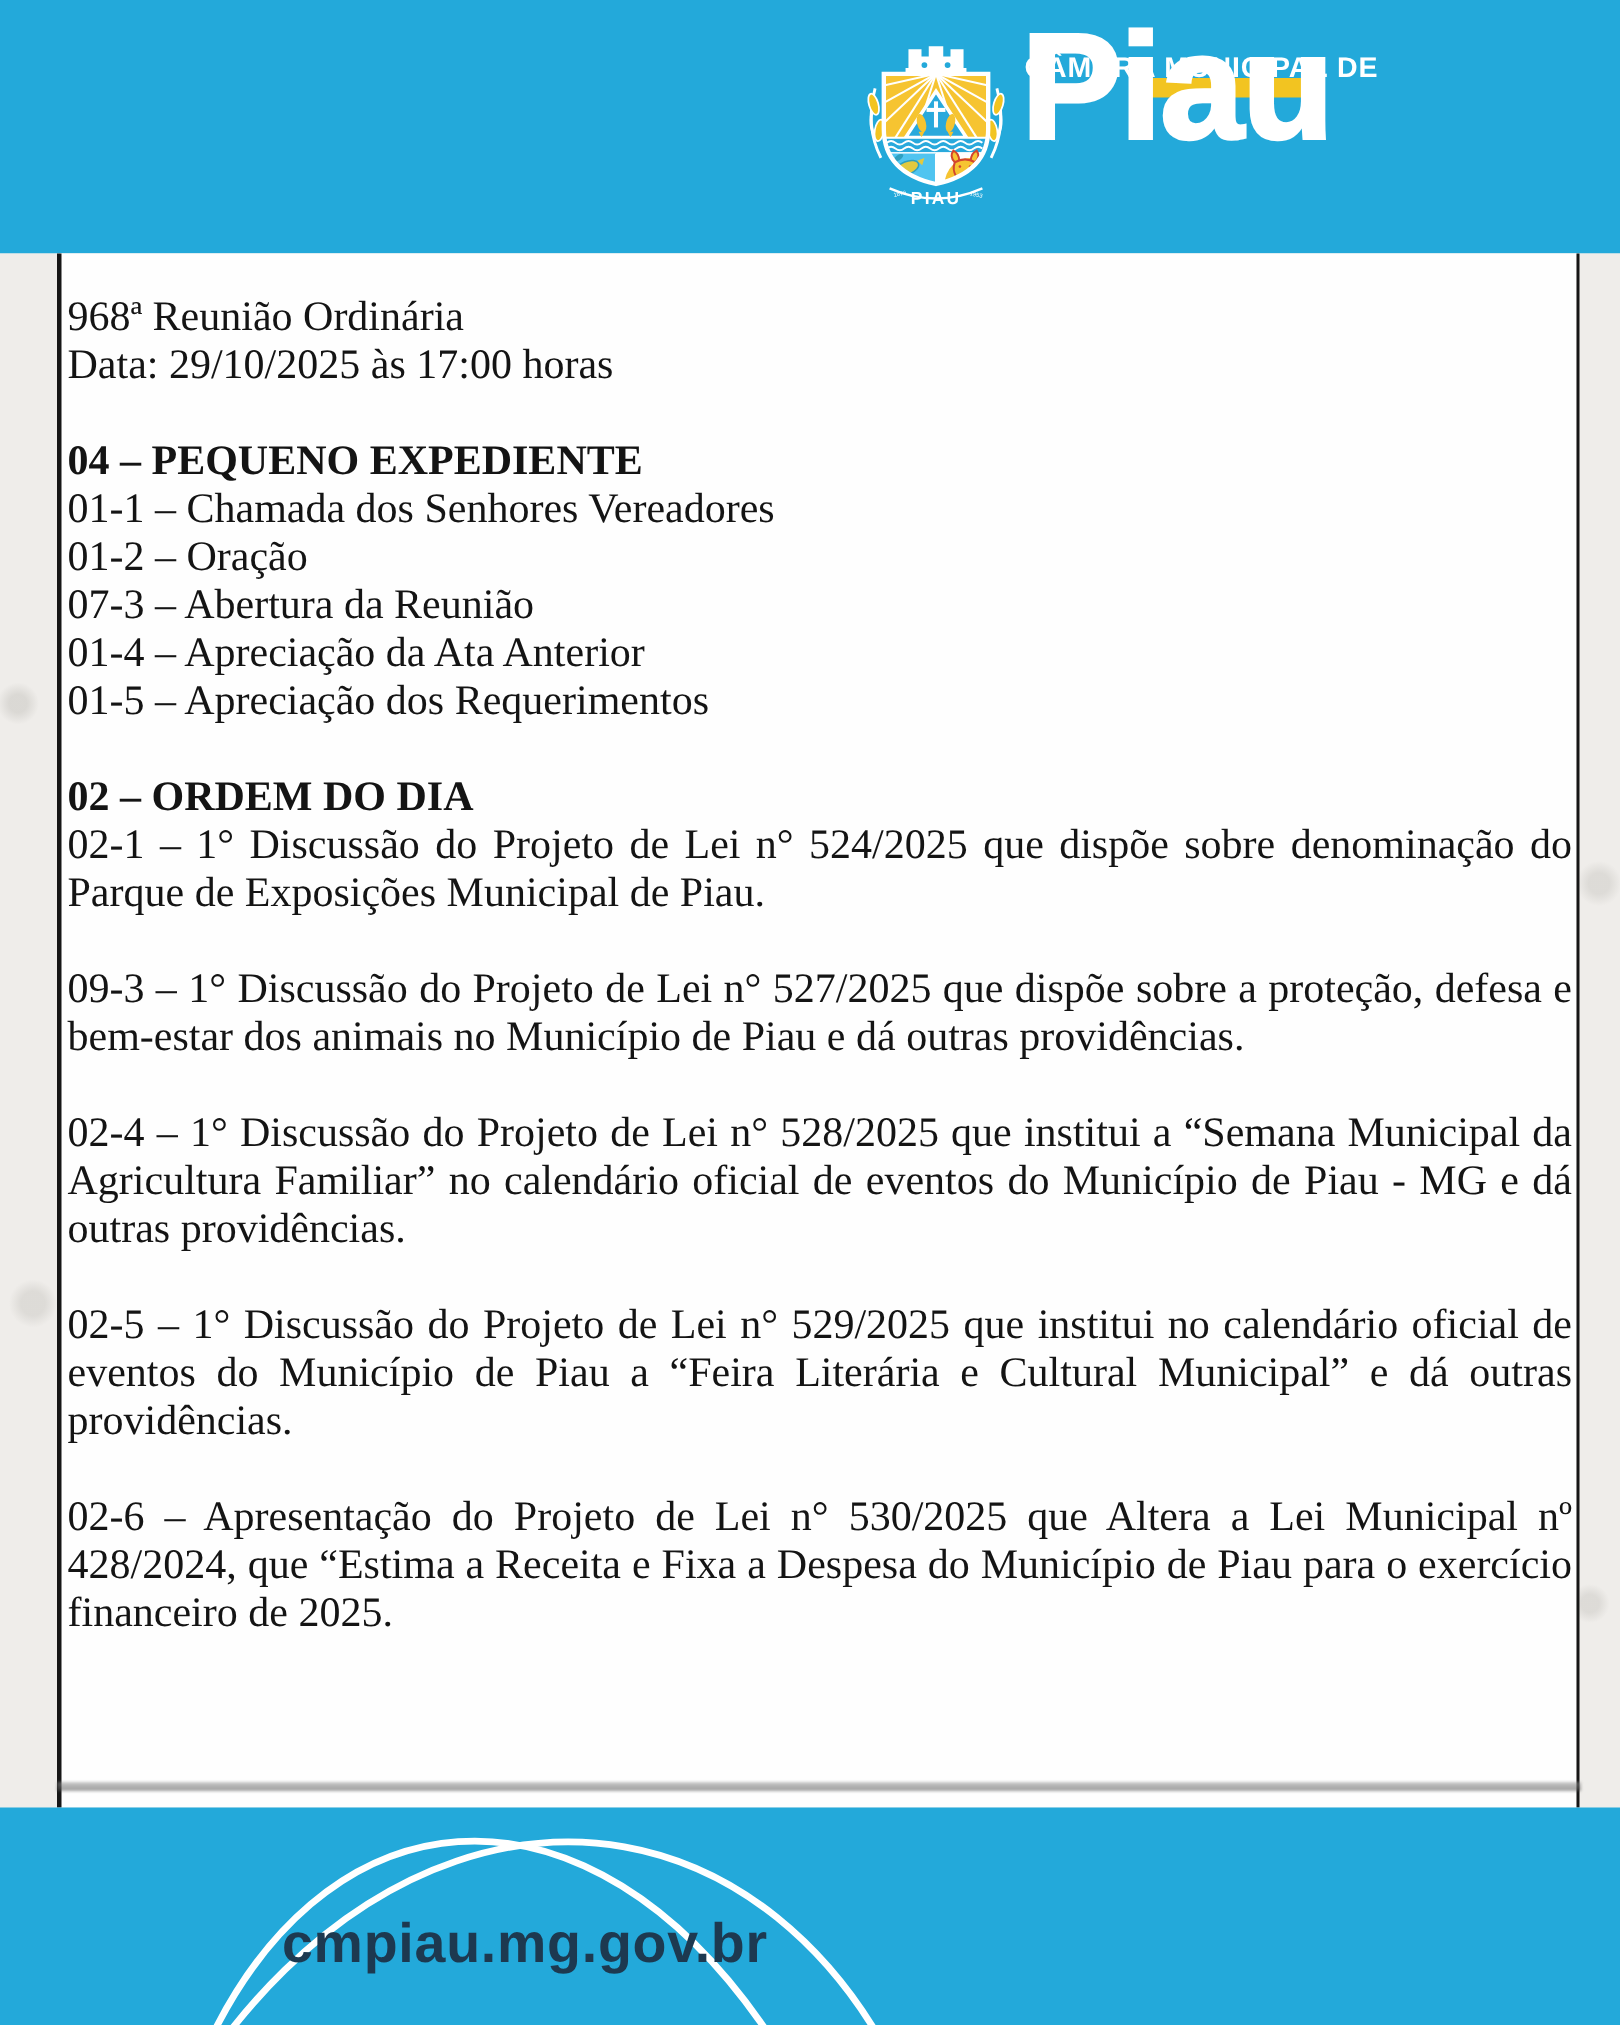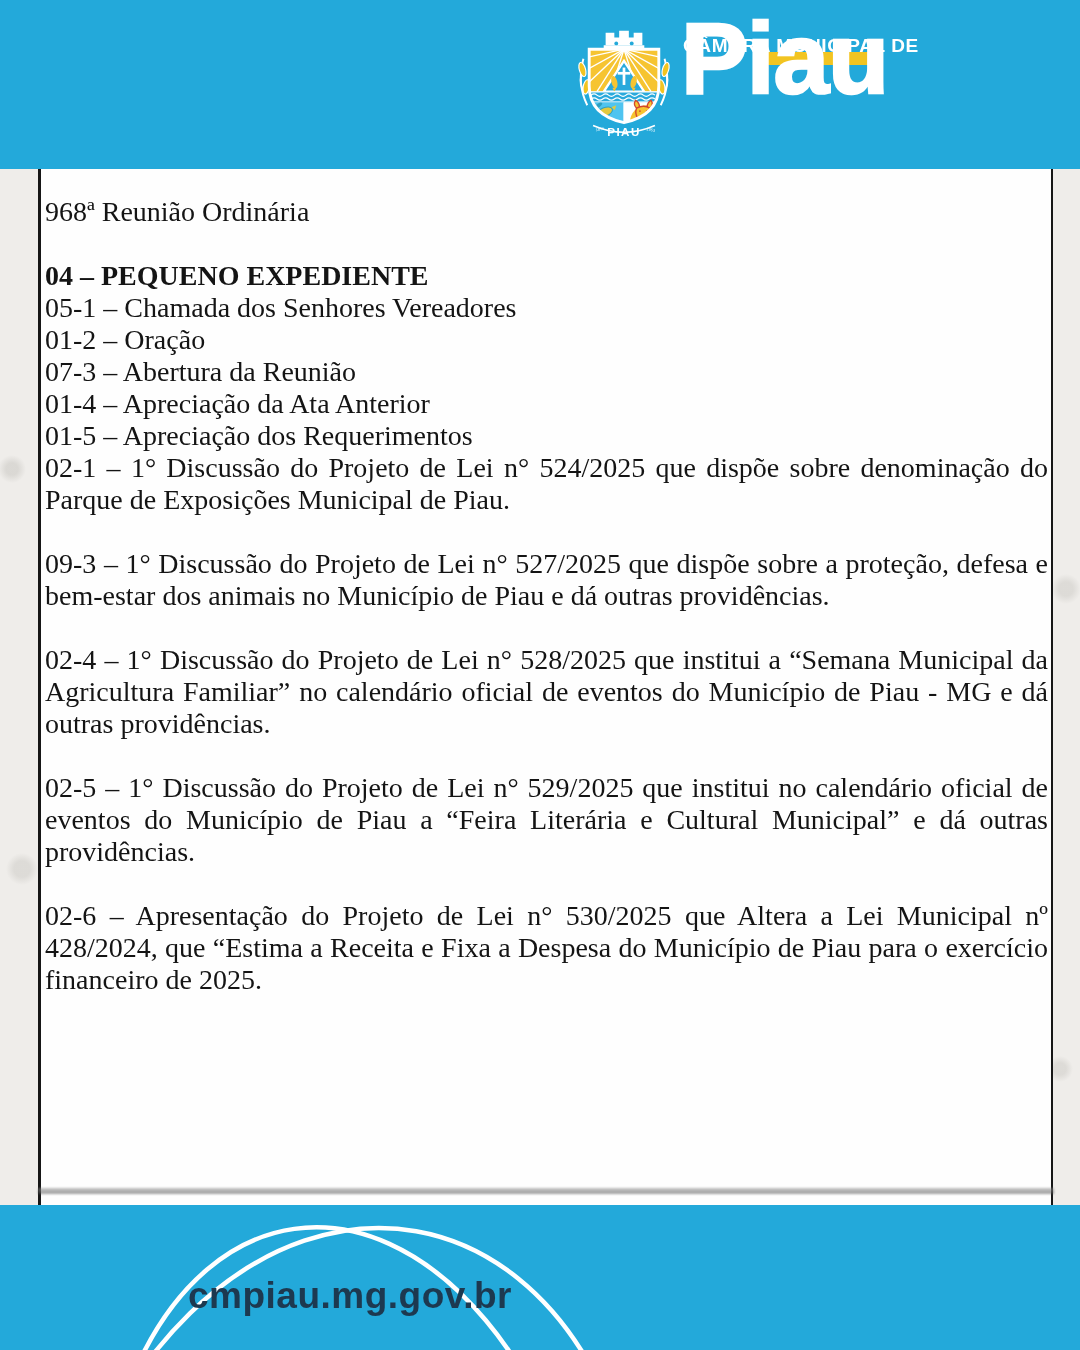--- a/index.html
+++ b/index.html
@@ -170,28 +170,30 @@
   </div>
 
   <div class="paper">
     <div class="paper-white"></div>
     <div class="rule-v rule-left"></div>
     <div class="rule-v rule-right"></div>
     <div class="fold-line"></div>
 
     <div class="doc">
       <p>968ª Reunião Ordinária</p>
+      <p>Data: 29/10/2025 às 17:00 horas</p>
 
       <p class="heading">04 – PEQUENO EXPEDIENTE</p>
-      <p>05-1 – Chamada dos Senhores Vereadores</p>
+      <p>01-1 – Chamada dos Senhores Vereadores</p>
       <p>01-2 – Oração</p>
       <p>07-3 – Abertura da Reunião</p>
       <p>01-4 – Apreciação da Ata Anterior</p>
       <p>01-5 – Apreciação dos Requerimentos</p>
 
+      <p class="heading">02 – ORDEM DO DIA</p>
       <p class="para" style="margin-top:0">02-1 – 1° Discussão do Projeto de Lei n° 524/2025 que dispõe sobre denominação do Parque de Exposições Municipal de Piau.</p>
       <p class="para">09-3 – 1° Discussão do Projeto de Lei n° 527/2025 que dispõe sobre a proteção, defesa e bem-estar dos animais no Município de Piau e dá outras providências.</p>
       <p class="para">02-4 – 1° Discussão do Projeto de Lei n° 528/2025 que institui a “Semana Municipal da Agricultura Familiar” no calendário oficial de eventos do Município de Piau - MG e dá outras providências.</p>
       <p class="para">02-5 – 1° Discussão do Projeto de Lei n° 529/2025 que institui no calendário oficial de eventos do Município de Piau a “Feira Literária e Cultural Municipal” e dá outras providências.</p>
       <p class="para">02-6 – Apresentação do Projeto de Lei n° 530/2025 que Altera a Lei Municipal nº 428/2024, que “Estima a Receita e Fixa a Despesa do Município de Piau para o exercício financeiro de 2025.</p>
     </div>
   </div>
 
   <div class="footer">
     <svg class="arcs" width="1080" height="145" viewBox="0 0 1080 145">

